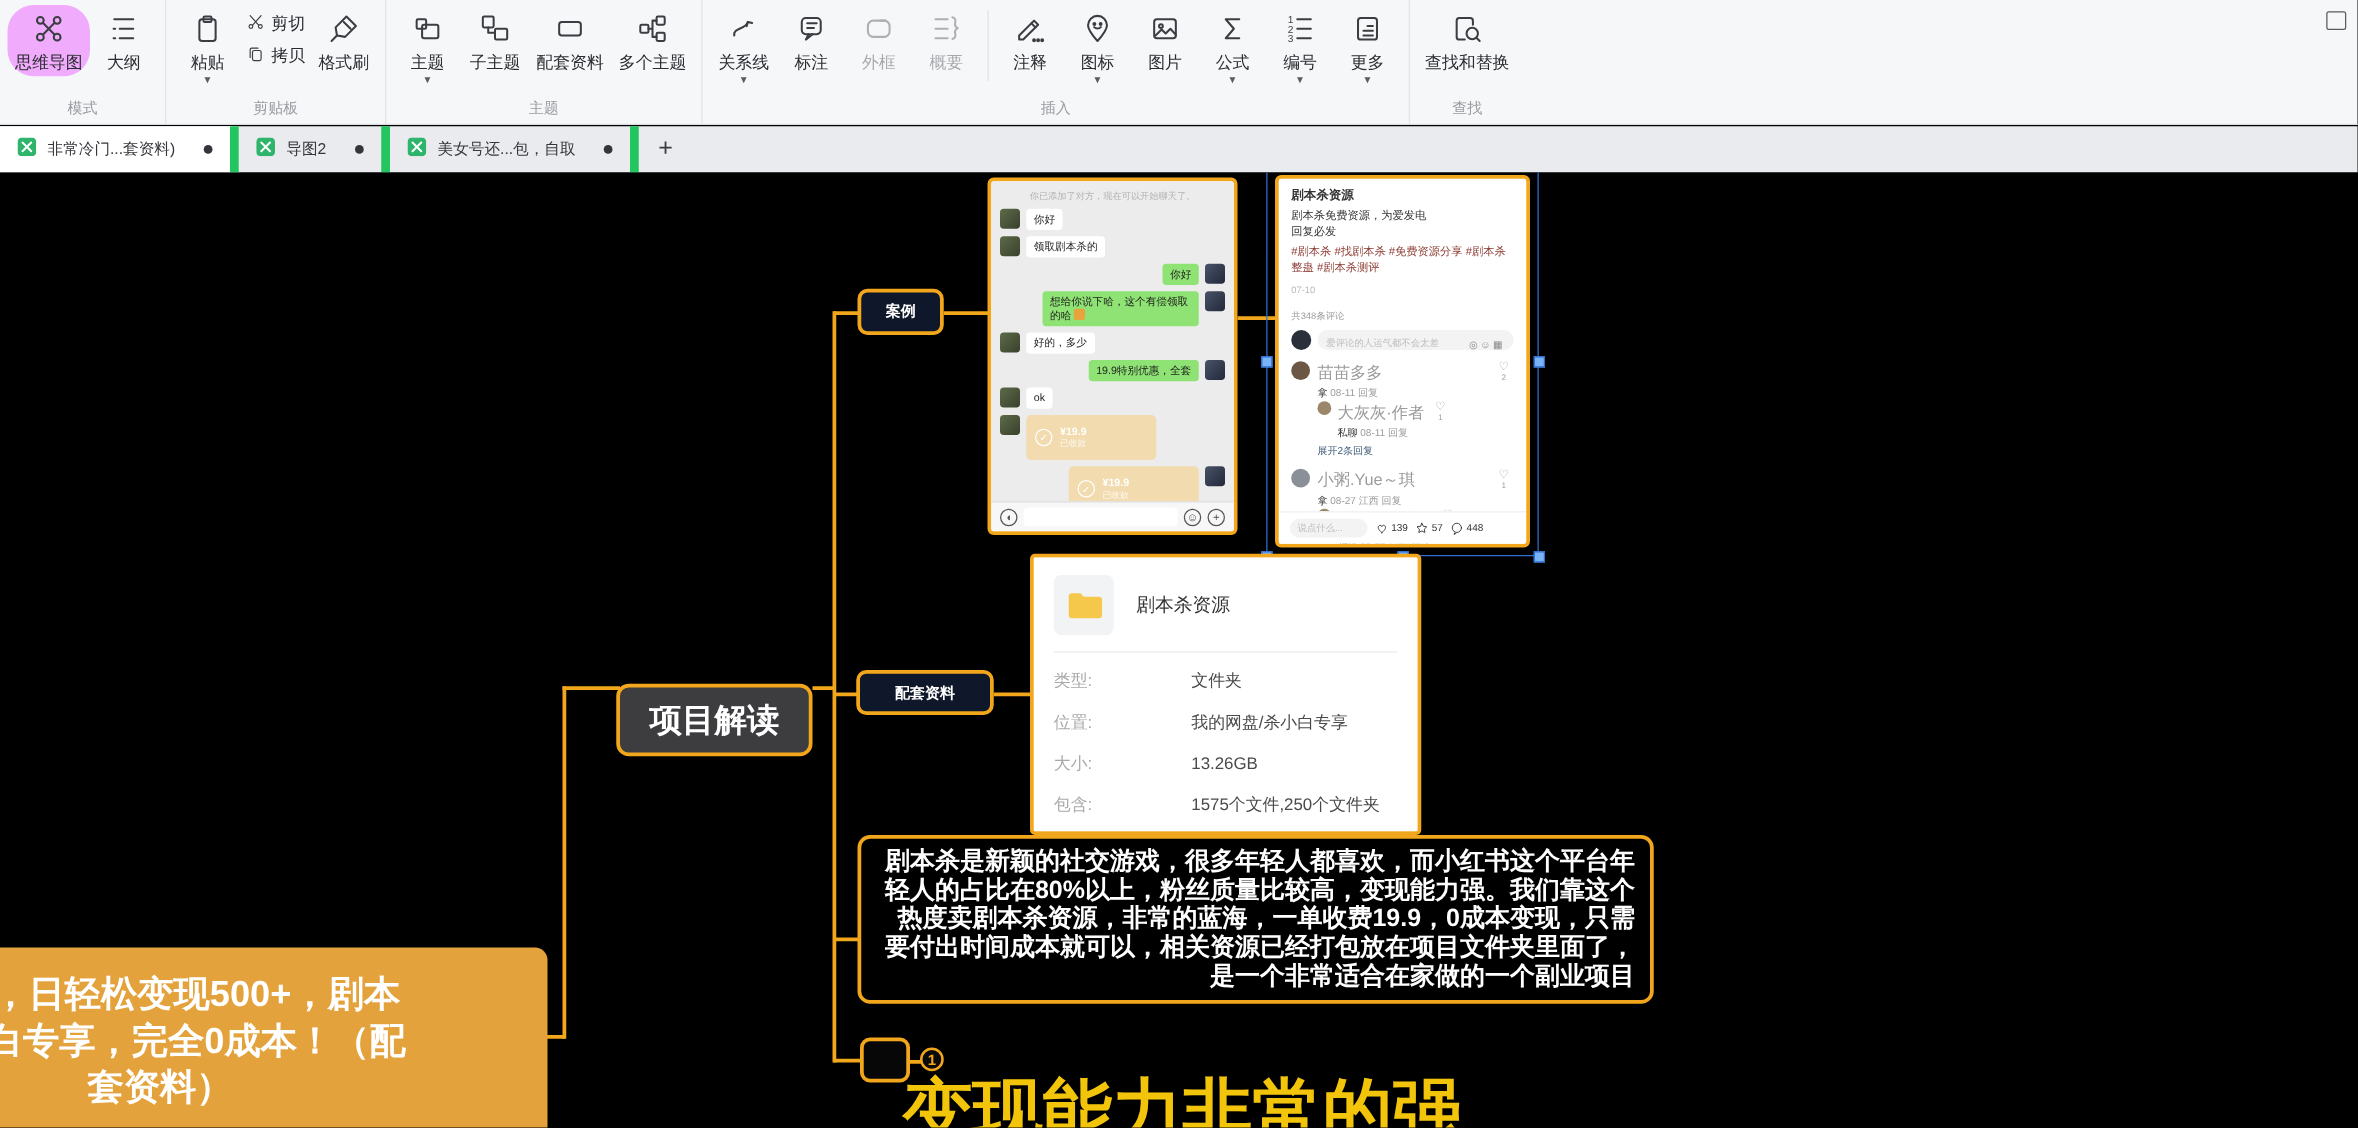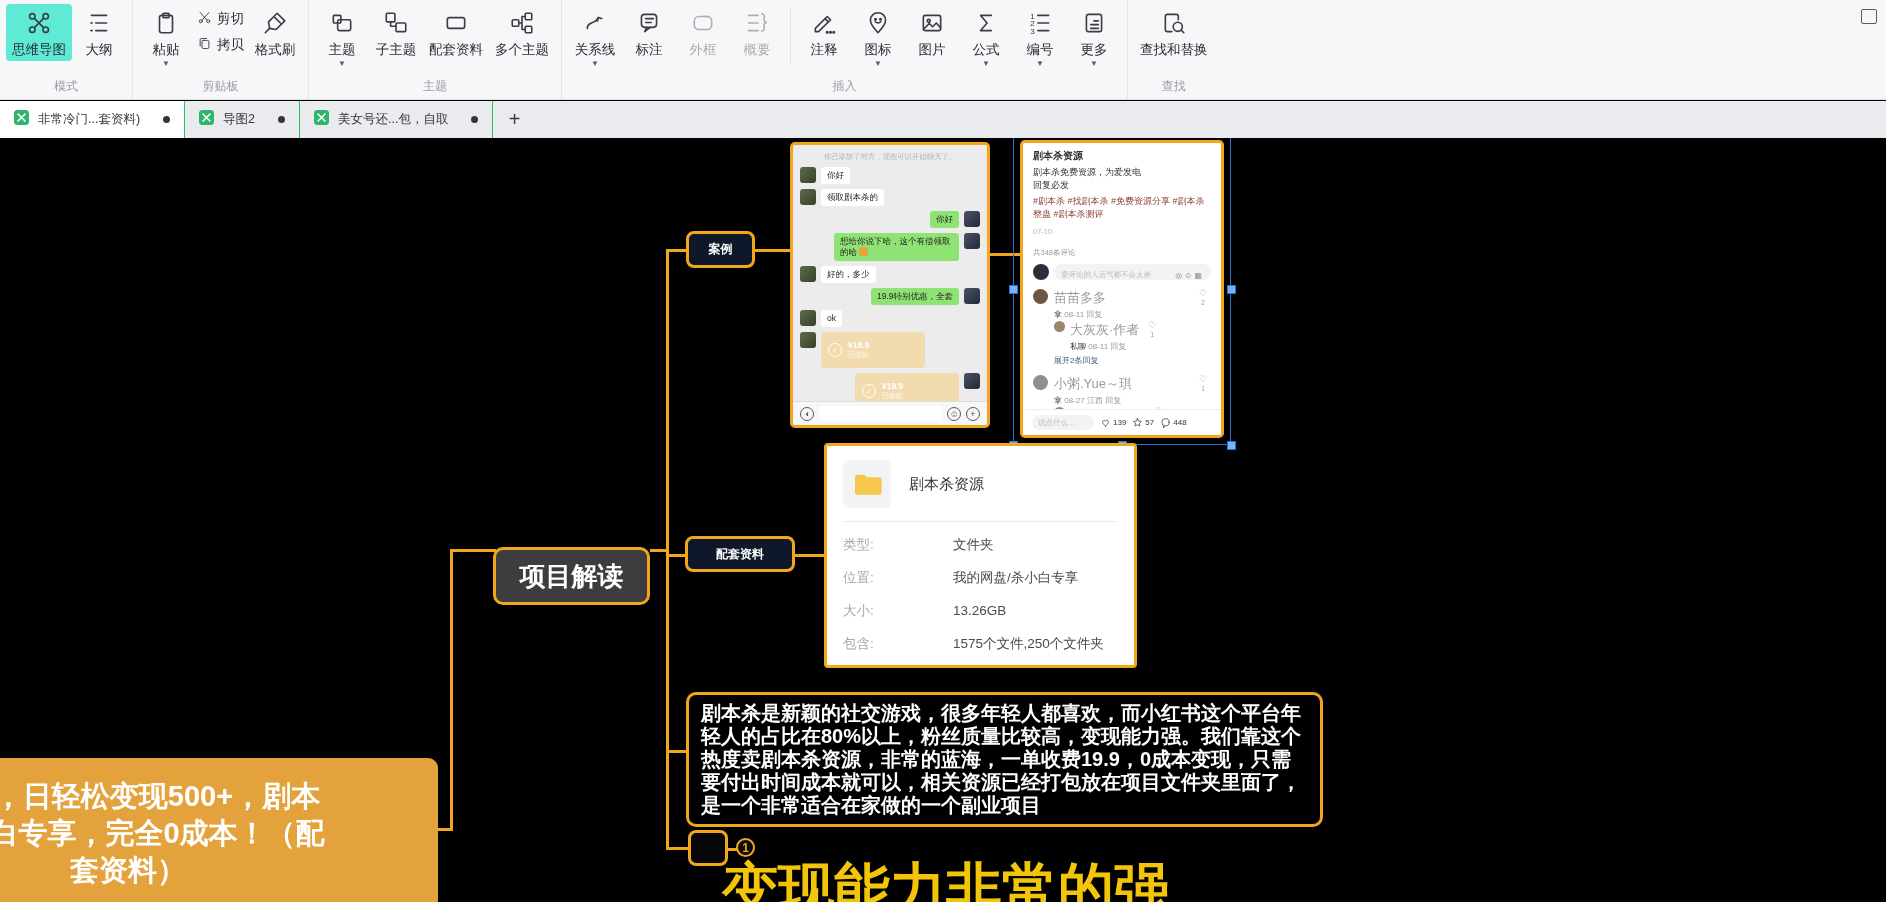--- a/index.html
+++ b/index.html
@@ -12,31 +12,31 @@
   .rgroup { display:flex; flex-direction:column; justify-content:space-between;
     padding:4px 6px 2px 6px; border-right:1px solid #e3e4e7; }
   .rgroup:last-child { border-right:none; }
   .ritems { display:flex; align-items:flex-start; }
   .rlabel { text-align:center; font-size:12px; color:#9a9ba1; padding:3px 0 2px 0; }
   .rbtn { display:flex; flex-direction:column; align-items:center; min-width:54px;
     padding:4px 6px 2px 6px; border-radius:4px; cursor:pointer; }
   .rbtn .ric { height:30px; display:flex; align-items:center; justify-content:center; }
   .rbtn .rtx { font-size:13.5px; color:#2b2c31; white-space:nowrap; margin-top:3px; }
   .rbtn .caret { font-size:8px; color:#5a5b60; line-height:7px; margin-top:1px; }
-  .rbtn.active { background:#5eead4; }
+  .rbtn.active { background:#f0abfc;border-radius:21px; }
   .rbtn.disabled { opacity:.38; cursor:default; }
   .rstack { display:flex; flex-direction:column; justify-content:center; gap:8px; padding:6px 4px; }
   .rmini { display:flex; align-items:center; gap:5px; font-size:13.5px; color:#2b2c31; cursor:pointer; }
   .rsep { width:1px; background:#e3e4e7; margin:4px 6px; align-self:stretch; }
 
   
   .tabbar { position:absolute; left:0; top:101px; width:1886px; height:37px;
     background:#e9ebee; display:flex; align-items:stretch; }
   .tab { display:flex; align-items:center; gap:9px; padding:0 14px;
-    border-right:1px solid #22c55e; cursor:pointer; min-width:110px; }
+    border-right:7px solid #22c55e; cursor:pointer; min-width:110px; }
   .tab.active { background:#ffffff; }
   .tab .ttl { font-size:12.5px; color:#36373c; white-space:nowrap; }
   .tab .dot { width:7px; height:7px; border-radius:50%; background:#34353a; margin-left:14px; }
   .newtab { display:flex; align-items:center; justify-content:center; width:42px;
     font-size:20px; color:#3a3b40; cursor:pointer; }
   .panelbtn { position:absolute; right:9px; top:9px; width:16px; height:15px;
     border:1.6px solid #5a5b60; border-radius:2px; background:transparent; cursor:pointer; }
 
   
   .canvas { position:absolute; left:0; top:138px; width:1886px; height:764px;
@@ -582,18 +582,18 @@
             <span class="vl">13.26GB</span>
           </div>
           <div class="fcrow">
             <span class="lb">包含:</span>
             <span class="vl">1575个文件,250个文件夹</span>
           </div>
         </div>
     </div>
   </div>
 
-  <div class="node n-para" style="left:686px; top:554px; width:637px;">剧本杀是新颖的社交游戏，很多年轻人都喜欢，而小红书这个平台年轻人的占比在80%以上，粉丝质量比较高，变现能力强。我们靠这个热度卖剧本杀资源，非常的蓝海，一单收费19.9，0成本变现，只需要付出时间成本就可以，相关资源已经打包放在项目文件夹里面了，是一个非常适合在家做的一个副业项目</div>
+  <div class="node n-para" style="left:686px; top:530px; width:637px;text-align:right;">剧本杀是新颖的社交游戏，很多年轻人都喜欢，而小红书这个平台年轻人的占比在80%以上，粉丝质量比较高，变现能力强。我们靠这个热度卖剧本杀资源，非常的蓝海，一单收费19.9，0成本变现，只需要付出时间成本就可以，相关资源已经打包放在项目文件夹里面了，是一个非常适合在家做的一个副业项目</div>
 
   <div class="node n-empty" style="left:688px; top:692px; width:40px; height:36px;"></div>
   <div class="badge1" style="left:736px; top:700px;">1</div>
   <div class="bigtitle" style="left:722px; top:714px;">变现能力非常的强</div>
 </div>
 
 </body></html>

